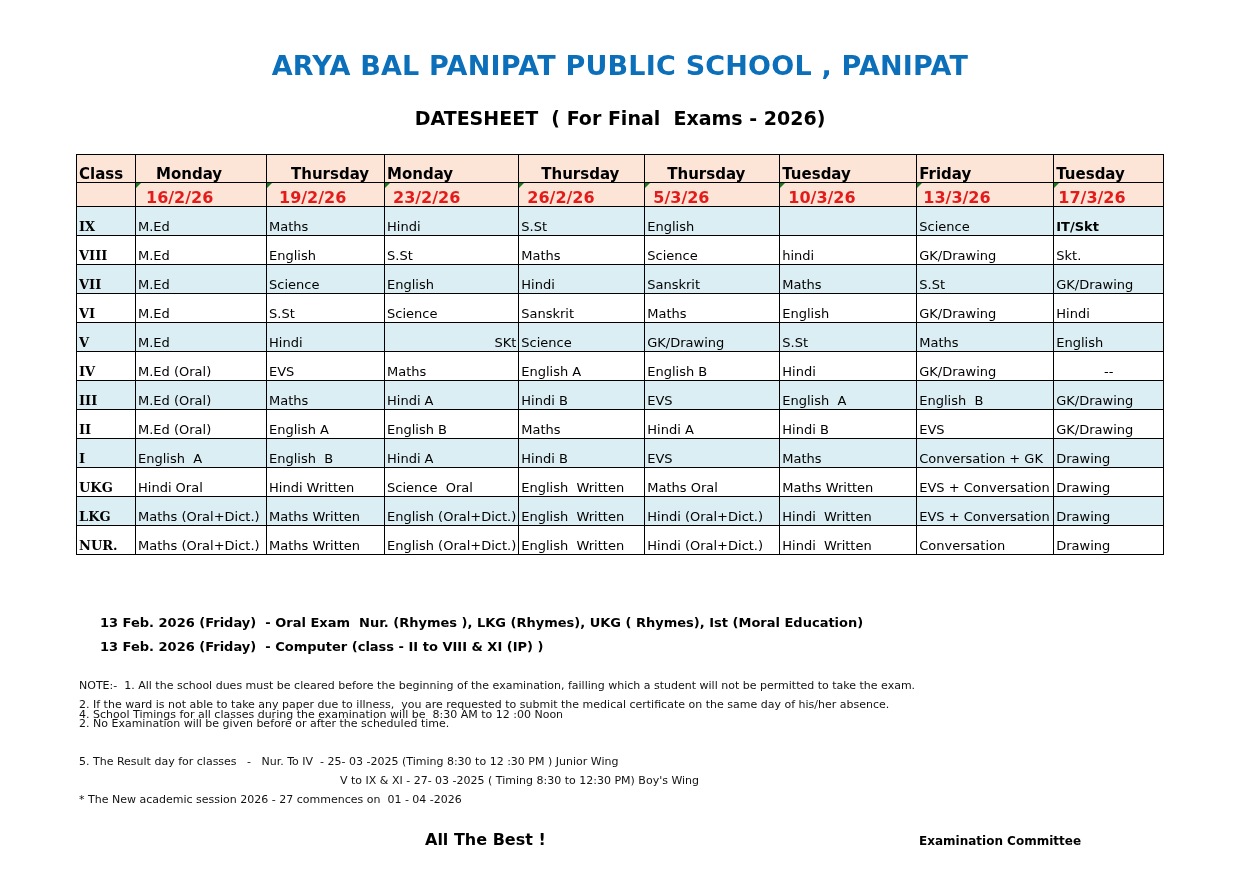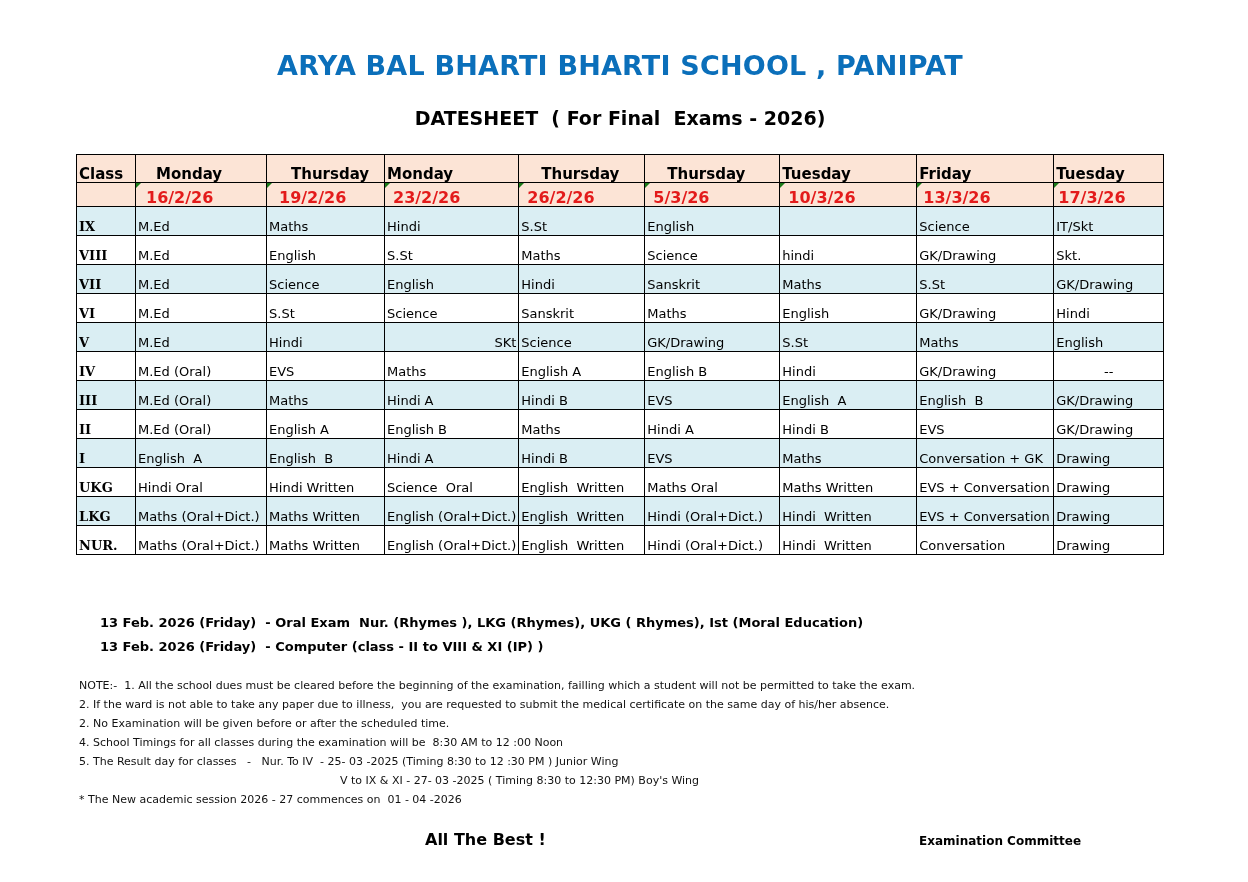--- a/index.html
+++ b/index.html
@@ -22,21 +22,21 @@
     table.ds tr.body-row td { height: 27px; }
     .c-center { text-align: center; }
     .special { position: absolute; left: 80px; font-weight: bold; font-size: 13px; font-family: "DejaVu Sans", sans-serif; white-space: pre; margin-left: 20px; }
     .note { position: absolute; left: 79px; font-size: 11px; font-family: "DejaVu Sans", sans-serif; white-space: pre; color: #111; }
     .best { position: absolute; left: 425px; top: 830px; font-weight: bold; font-size: 16px; white-space: pre; }
     .committee { position: absolute; left: 919px; top: 834px; font-weight: bold; font-size: 12px; white-space: pre; }
   </style>
 </head>
 <body>
 
-<div class="school-title">ARYA BAL BHARTI BHARTI SCHOOL , PANIPAT</div>
+<div class="school-title">ARYA BAL PANIPAT PUBLIC SCHOOL , PANIPAT</div>
 <div class="sheet-title">DATESHEET  ( For Final  Exams - 2026)</div>
 
 <table class="ds">
   <colgroup>
     <col style="width:59px">
       <col style="width:131px">
       <col style="width:118px">
       <col style="width:134px">
     <col style="width:126px">
       <col style="width:135px">
@@ -69,21 +69,21 @@
       </tr>
       <tr class="body-row shade">
         <td class="class-cell">IX</td>
         <td style="white-space: pre;">M.Ed</td>
         <td style="white-space: pre;">Maths</td>
         <td style="white-space: pre;">Hindi</td>
         <td style="white-space: pre;">S.St</td>
         <td style="white-space: pre;">English</td>
         <td style="white-space: pre;"></td>
         <td style="white-space: pre;">Science</td>
-        <td style="white-space: pre;">IT/Skt</td>
+        <td style="white-space: pre; font-weight: bold;">IT/Skt</td>
       </tr>
       <tr class="body-row">
         <td class="class-cell">VIII</td>
         <td style="white-space: pre;">M.Ed</td>
         <td style="white-space: pre;">English</td>
         <td style="white-space: pre;">S.St</td>
         <td style="white-space: pre;">Maths</td>
         <td style="white-space: pre;">Science</td>
         <td style="white-space: pre;">hindi</td>
         <td style="white-space: pre;">GK/Drawing</td>
@@ -201,19 +201,19 @@
       </tr>
     </tbody>
 </table>
 
 <div class="special" style="top:615px">13 Feb. 2026 (Friday)  - Oral Exam  Nur. (Rhymes ), LKG (Rhymes), UKG ( Rhymes), Ist (Moral Education)</div>
 <div class="special" style="top:639px">13 Feb. 2026 (Friday)  - Computer (class - II to VIII &amp; XI (IP) )</div>
 
 <div class="note" style="top:679px">NOTE:-  1. All the school dues must be cleared before the beginning of the examination, failling which a student will not be permitted to take the exam.</div>
 <div class="note" style="top:698px">2. If the ward is not able to take any paper due to illness,  you are requested to submit the medical certificate on the same day of his/her absence.</div>
 <div class="note" style="top:717px">2. No Examination will be given before or after the scheduled time.</div>
-<div class="note" style="top:736px">4. School Timings for all classes during the examination will be  8:30 AM to 12 :00 Noon</div>
+<div class="note" style="top:708px">4. School Timings for all classes during the examination will be  8:30 AM to 12 :00 Noon</div>
 <div class="note" style="top:755px">5. The Result day for classes   -   Nur. To IV  - 25- 03 -2025 (Timing 8:30 to 12 :30 PM ) Junior Wing</div>
 <div class="note" style="top:774px; left:340px">V to IX &amp; XI - 27- 03 -2025 ( Timing 8:30 to 12:30 PM) Boy's Wing</div>
 <div class="note" style="top:793px">* The New academic session 2026 - 27 commences on  01 - 04 -2026</div>
 
 <div class="best">All The Best !</div>
 <div class="committee">Examination Committee</div>
 
 </body></html>

